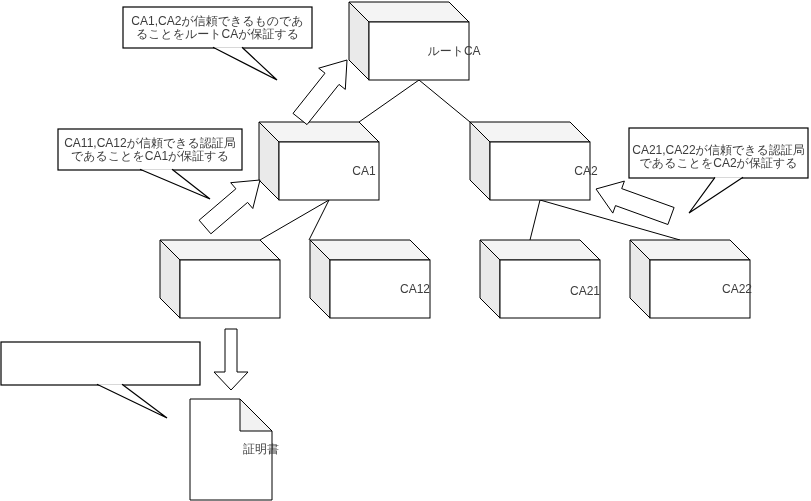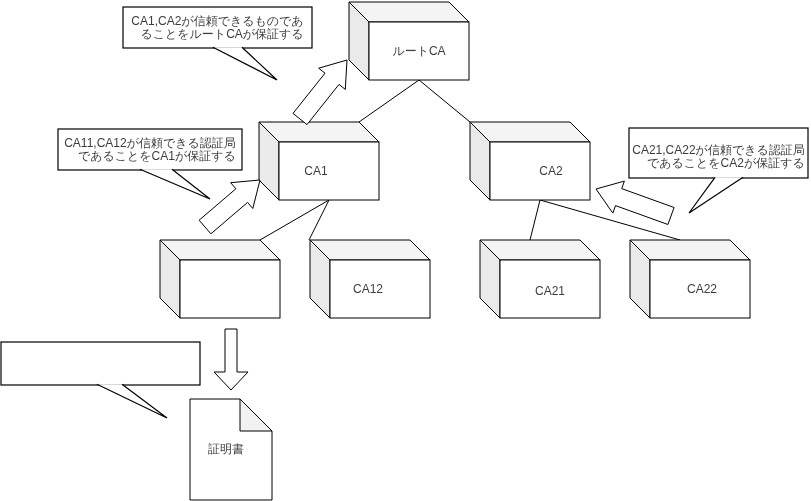--- a/index.html
+++ b/index.html
@@ -12,25 +12,25 @@
   svg .front{fill:#ffffff;stroke:#000;stroke-width:1;}
   svg .top{fill:#f4f4f4;stroke:#000;stroke-width:1;}
   svg .side{fill:#eaeaea;stroke:#000;stroke-width:1;}
   svg .block-arrow{fill:#ffffff;stroke:#000;stroke-width:1;stroke-linejoin:miter;}
   svg .callout-rect{fill:#ffffff;stroke:#000;stroke-width:1.2;}
   svg .callout-tail{fill:#ffffff;stroke:#000;stroke-width:1.2;}
   svg .doc{fill:#ffffff;stroke:#000;stroke-width:1;}
   svg .doc-fold{fill:#f2f2f2;stroke:#000;stroke-width:1;}
   .label{
     position:absolute;display:flex;align-items:center;justify-content:center;
-    font-size:12px;color:#3d3d3d;text-align:center;pointer-events:none;
+    font-size:12px;color:#3d3d3d;text-align:center;pointer-events:none;padding-left:35px;
   }
   .note{
     position:absolute;display:flex;align-items:center;justify-content:center;
-    font-size:12px;line-height:13px;color:#3d3d3d;text-align:right;
+    font-size:12px;line-height:13px;color:#3d3d3d;text-align:center;
     white-space:pre-line;pointer-events:none;
   }
 </style>
 </head>
 <body>
 
 <div class="canvas">
 
   <svg width="811" height="501" viewBox="0 0 811 501">
 
@@ -107,23 +107,23 @@
       <path class="callout-tail" d="M97 384.3 L167 418 L122 384.3"></path>
     </g>
 
     <g>
       <path class="doc" d="M190 399 L240 399 L272 431 L272 500 L190 500 Z"></path>
       <path class="doc-fold" d="M240 399 L272 431 L240 431 Z"></path>
     </g>
   </svg>
 
   <div class="label" style="left:369px;top:22px;width:100px;height:58px">ルートCA</div>
-  <div class="label" style="left:266px;top:142px;width:100px;height:58px">CA1</div>
+  <div class="label" style="left:279px;top:142px;width:100px;height:58px">CA1</div>
   <div class="label" style="left:490px;top:142px;width:122px;height:58px">CA2</div>
-  <div class="label" style="left:318px;top:260px;width:100px;height:58px">CA12</div>
+  <div class="label" style="left:330px;top:260px;width:100px;height:58px">CA12</div>
   <div class="label" style="left:500px;top:260px;width:100px;height:62px">CA21</div>
   <div class="label" style="left:650px;top:260px;width:104px;height:58px">CA22</div>
   <div class="label" style="left:190px;top:399px;width:72px;height:101px">証明書</div>
 
   <div class="note" style="left:123px;top:7px;width:189px;height:41px">CA1,CA2が信頼できるものであ
 ることをルートCAが保証する</div>
   <div class="note" style="left:58px;top:129px;width:184px;height:41px">CA11,CA12が信頼できる認証局
 であることをCA1が保証する</div>
   <div class="note" style="left:629px;top:128px;width:179px;height:58px">CA21,CA22が信頼できる認証局
 であることをCA2が保証する</div>

